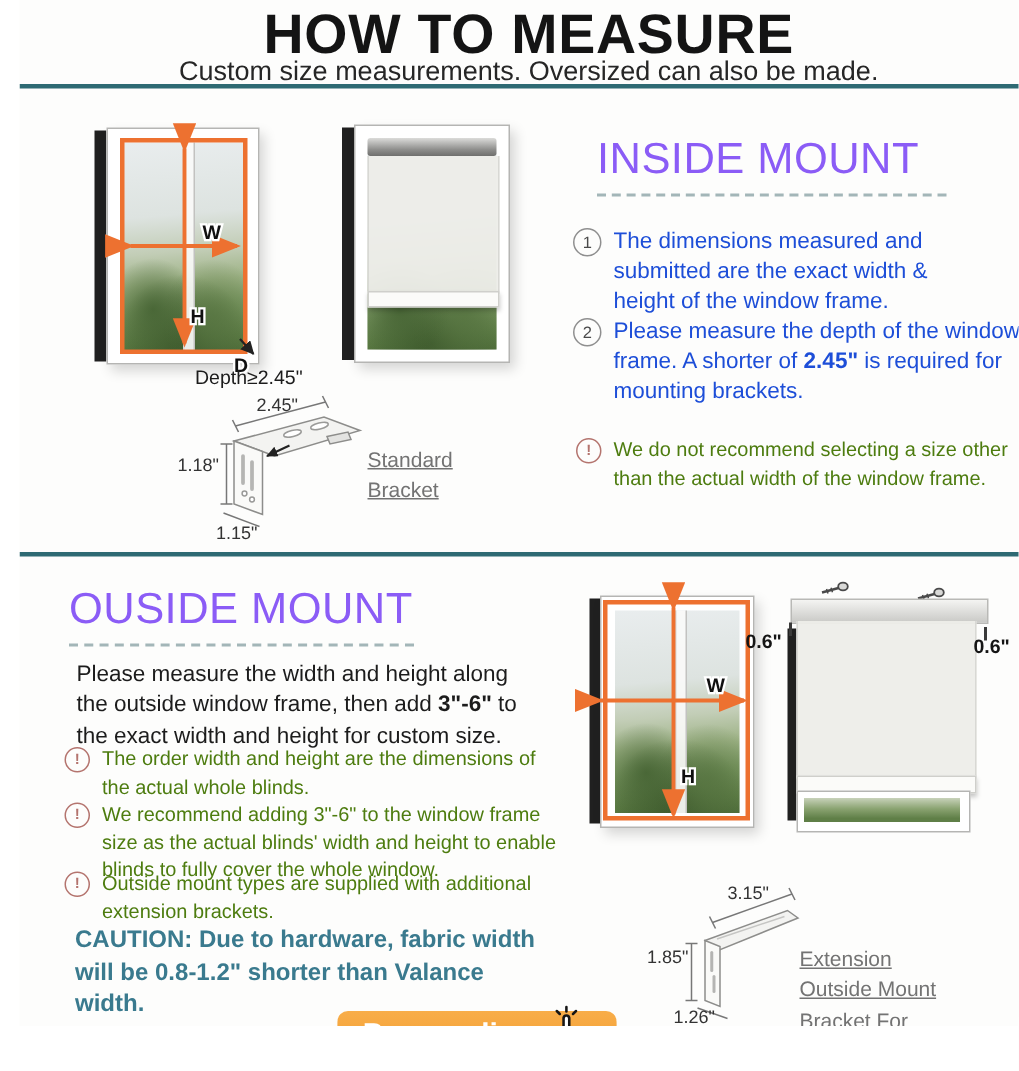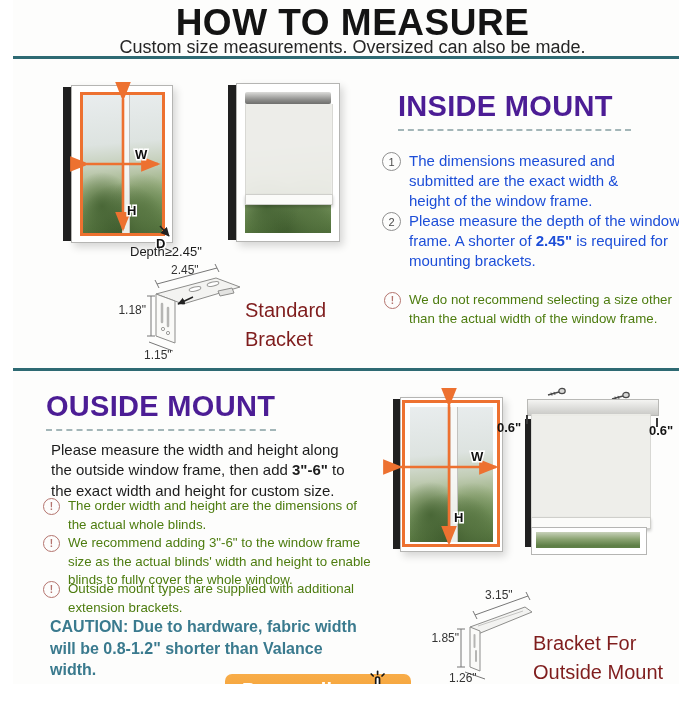--- a/index.html
+++ b/index.html
@@ -2,21 +2,21 @@
 <html><head>
 <meta charset="utf-8">
 <style>
   html,body{margin:0;padding:0;background:#ffffff;font-family:"Liberation Sans",sans-serif;}
   #canvas{position:relative;width:679px;height:684px;background:#fdfdfc;overflow:hidden;margin-left:13px;}
   
   .title{position:absolute;top:2px;left:0;width:679px;text-align:center;font-size:37px;font-weight:bold;letter-spacing:.5px;color:#141414;}
   .subtitle{position:absolute;top:37px;left:0;width:679px;text-align:center;font-size:18px;color:#262626;}
   .divider{position:absolute;left:0;width:679px;height:3px;background:#2e6a73;}
   
-  .sec-heading{position:absolute;font-size:29px;font-weight:bold;letter-spacing:.3px;color:#4c1d95;}
+  .sec-heading{position:absolute;font-size:29px;font-weight:normal;letter-spacing:.3px;color:#8b5cf6;}
   .dash{position:absolute;height:0;border-top:2px dashed #a3b6b8;}
   
   .step,.note{position:absolute;display:flex;gap:8px;align-items:flex-start;}
   .badge{flex:0 0 auto;width:17px;height:17px;border:1.4px solid #8f8f8f;border-radius:50%;color:#4a4a4a;font-size:11px;display:flex;align-items:center;justify-content:center;margin-top:1px;}
   .step-text{font-size:15px;line-height:1.33;color:#1d4ed8;}
   .note-icon{flex:0 0 auto;width:15px;height:15px;border:1.4px solid #b4746e;border-radius:50%;color:#b4746e;font-size:10px;font-weight:bold;display:flex;align-items:center;justify-content:center;margin-top:1px;}
   .note-text{font-size:13.3px;line-height:1.4;color:#4d7c0f;}
   .para{position:absolute;font-size:15px;line-height:1.35;color:#1c1c1c;}
   .caution{position:absolute;font-size:16px;font-weight:bold;color:#3a7a8e;line-height:1.35;}
   
@@ -31,21 +31,21 @@
       linear-gradient(175deg,#e9edee 0%,#dde3e0 35%,#c2cdb6 52%,#9db285 66%,#7d9a64 78%,#5f7f47 92%,#4f6e3a 100%);}
   .glass-low{position:absolute;background:linear-gradient(180deg,#c8d2ba,#8aa371 45%,#5f7f47 85%);}
   .mullion{position:absolute;background:rgba(250,250,248,.92);border-left:1px solid #d8d8d5;border-right:1px solid #c2c2c0;}
   .rollerbar{position:absolute;background:linear-gradient(180deg,#dcdcda,#8d8d8b 65%,#6f6f6d);border-radius:2px;}
   .fabric{position:absolute;background:rgba(237,237,233,.95);border-left:1px solid #d8d8d4;border-right:1px solid #d8d8d4;}
   .hem{position:absolute;background:#fbfbf9;border:1px solid #cfcfcb;box-shadow:0 2px 3px rgba(0,0,0,.22);}
   .valance{position:absolute;background:linear-gradient(180deg,#f4f4f2,#c9c9c6);border:1px solid #b9b9b6;}
   .tick{position:absolute;width:1.5px;background:#3a3a3a;}
   .gap-label{position:absolute;font-size:13px;font-weight:bold;color:#151515;white-space:nowrap;}
   .depth-label{position:absolute;font-size:13px;color:#1c1c1c;white-space:nowrap;}
-  .bracket-label{position:absolute;font-size:20px;color:#7f1d1d;line-height:1.45;}
+  .bracket-label{position:absolute;font-size:14px;color:#737373;line-height:1.45;text-decoration:underline;}
   svg{position:absolute;left:0;top:0;overflow:visible;}
   svg text{font-family:"Liberation Sans",sans-serif;}
   .lbl{font-size:13px;font-weight:bold;fill:#101010;paint-order:stroke;stroke:#ffffff;stroke-width:3px;}
   .dim{font-size:12px;fill:#333333;}
   
   .cta{position:absolute;left:212px;top:674px;width:186px;height:33px;background:linear-gradient(180deg,#f8ad49,#f29d2f);border:none;border-radius:7px;color:#ffffff;font-weight:bold;font-size:20px;font-family:inherit;display:flex;align-items:center;justify-content:center;gap:9px;cursor:pointer;box-shadow:0 2px 0 rgba(198,128,28,.6);}
   .cta .hand{position:relative;margin-top:-12px;flex:0 0 auto;}
 </style>
 </head>
 <body>
@@ -221,22 +221,23 @@
     <line x1="93" y1="7" x2="97" y2="15" stroke="#777" stroke-width="1"></line>
     <text class="dim" x="52" y="14">3.15"</text>
     <line x1="28" y1="44" x2="28" y2="82" stroke="#777" stroke-width="1"></line>
     <line x1="24" y1="44" x2="32" y2="44" stroke="#777" stroke-width="1"></line>
     <line x1="24" y1="82" x2="32" y2="82" stroke="#777" stroke-width="1"></line>
     <text class="dim" x="26" y="57" text-anchor="end">1.85"</text>
     <line x1="32" y1="87" x2="52" y2="94" stroke="#777" stroke-width="1"></line>
     <text class="dim" x="16" y="97">1.26"</text>
   </svg>
   <div class="bracket-label" style="left:520px;top:629px">
+    <div>Extension</div>
+    <div>Outside Mount</div>
     <div>Bracket For</div>
-    <div>Outside Mount</div>
   </div>
 
   <button class="cta">
     <span>Personalize</span>
     <svg class="hand" width="32" height="32" viewBox="0 0 32 32">
       <path d="M13.5 29.5 8.8 22.6c-1-1.5.9-3.1 2.3-2l2.6 2V10c0-2.7 3.8-2.7 3.8 0v6.2l5.5 1.4c1.5.4 2.4 1.7 2 3.2l-1.1 4.8c-.4 1.6-1.6 2.6-3.2 2.6l-7.2 1.3z" fill="#ffffff" stroke="#161616" stroke-width="1.7" stroke-linejoin="round"></path>
       <path d="M11.2 7 9.2 5" stroke="#161616" stroke-width="1.7" stroke-linecap="round"></path>
       <path d="M15.6 5.3V2.4" stroke="#161616" stroke-width="1.7" stroke-linecap="round"></path>
       <path d="M20 7l2-2" stroke="#161616" stroke-width="1.7" stroke-linecap="round"></path>
     </svg>

